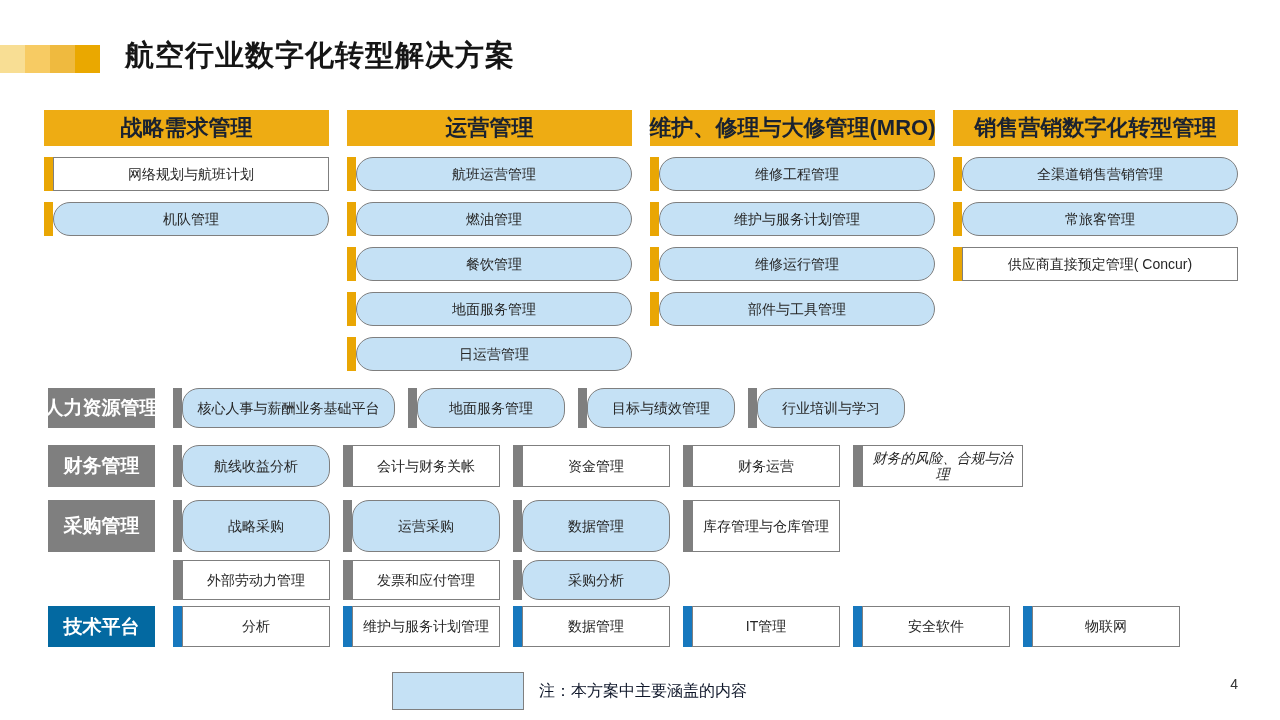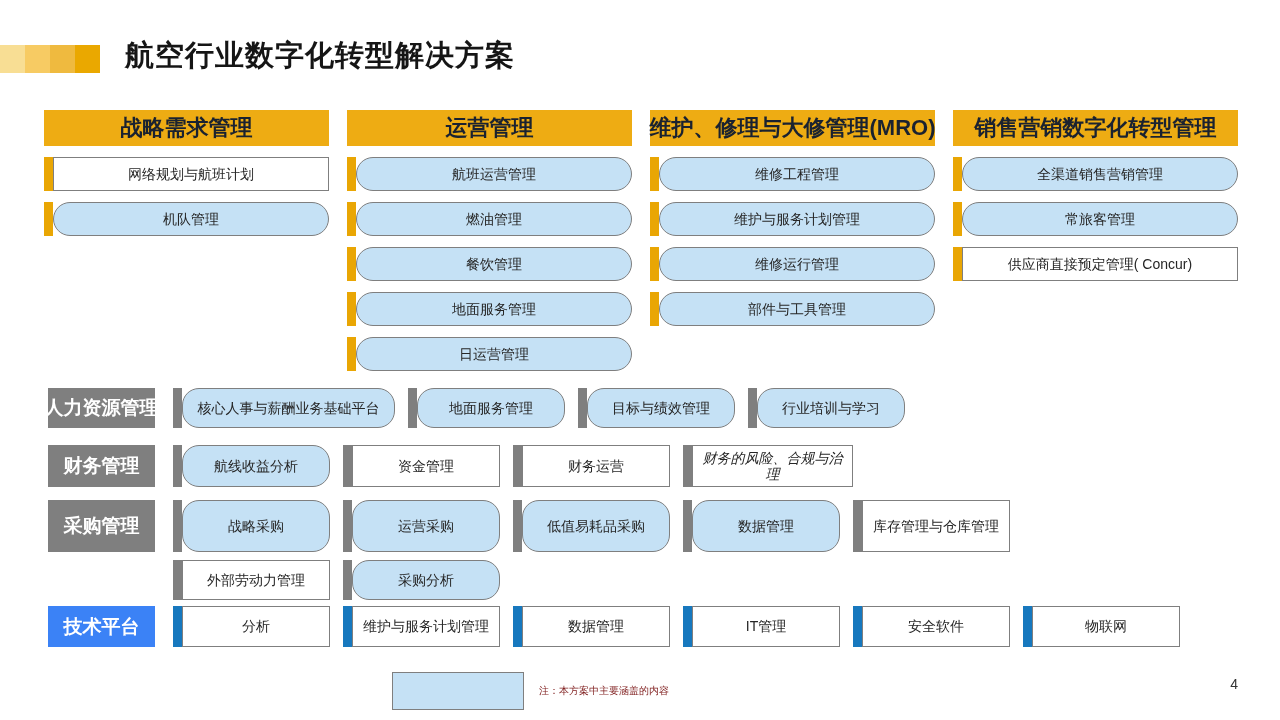--- a/index.html
+++ b/index.html
@@ -46,34 +46,34 @@
   .box-body.plain{background:#ffffff;}
 
   
   .row{position:absolute;left:48px;display:flex;gap:13px;}
   .row-label{
     width:107px;margin-right:5px;flex:0 0 107px;
     color:#ffffff;font-size:19px;font-weight:bold;
     display:flex;align-items:center;justify-content:center;white-space:nowrap;
   }
   .lbl-gray{background:#7F7F7F;}
-  .lbl-blue{background:#3b82f6;}
+  .lbl-blue{background:#0369a1;}
   .row-hr{top:388px;}   .row-hr .box,.row-hr .row-label{height:40px;}
   .row-fin{top:445px;}  .row-fin .box,.row-fin .row-label{height:42px;}
   .row-proc{top:500px;} .row-proc .box,.row-proc .row-label{height:52px;}
   .row-proc2{top:552px;left:173px;} .row-proc2 .box{height:40px;margin-top:8px;}
   .row-tech{top:606px;} .row-tech .box,.row-tech .row-label{height:41px;}
   .w-std{width:157px;flex:0 0 157px;}
   .w-lg{width:222px;flex:0 0 222px;}
   .w-xl{width:170px;flex:0 0 170px;font-style:italic;}
 
   
   .legend{position:absolute;left:392px;top:672px;display:flex;align-items:center;gap:15px;}
   .legend-swatch{width:130px;height:36px;background:#C5E1F5;border:1px solid #7F7F7F;}
-  .legend-note{font-size:10px;color:#7f1d1d;}
+  .legend-note{font-size:16px;color:#0f172a;}
   .page-number{position:absolute;right:42px;top:676px;font-size:14px;color:#333333;}
 </style>
 </head>
 <body>
 
 <div class="slide">
 
   <div class="deco">
     <span class="deco-sq d1"></span>
     <span class="deco-sq d2"></span>
@@ -179,20 +179,24 @@
   </div>
 
   <div class="row row-fin">
     <div class="row-label lbl-gray">财务管理</div>
     <div class="box w-std">
       <span class="bar acc-gray"></span>
       <span class="box-body hl">航线收益分析</span>
     </div>
     <div class="box w-std">
       <span class="bar acc-gray"></span>
+      <span class="box-body plain">会计与财务关帐</span>
+    </div>
+    <div class="box w-std">
+      <span class="bar acc-gray"></span>
       <span class="box-body plain">资金管理</span>
     </div>
     <div class="box w-std">
       <span class="bar acc-gray"></span>
       <span class="box-body plain">财务运营</span>
     </div>
     <div class="box w-xl">
       <span class="bar acc-gray"></span>
       <span class="box-body plain">财务的风险、合规与治理</span>
     </div>
@@ -203,36 +207,36 @@
     <div class="box w-std">
       <span class="bar acc-gray"></span>
       <span class="box-body hl">战略采购</span>
     </div>
     <div class="box w-std">
       <span class="bar acc-gray"></span>
       <span class="box-body hl">运营采购</span>
     </div>
     <div class="box w-std">
       <span class="bar acc-gray"></span>
-      <span class="box-body hl">低值易耗品采购</span>
-    </div>
-    <div class="box w-std">
-      <span class="bar acc-gray"></span>
       <span class="box-body hl">数据管理</span>
     </div>
     <div class="box w-std">
       <span class="bar acc-gray"></span>
       <span class="box-body plain">库存管理与仓库管理</span>
     </div>
   </div>
 
   <div class="row row-proc2">
     <div class="box w-std">
       <span class="bar acc-gray"></span>
       <span class="box-body plain">外部劳动力管理</span>
+    </div>
+    <div class="box w-std">
+      <span class="bar acc-gray"></span>
+      <span class="box-body plain">发票和应付管理</span>
     </div>
     <div class="box w-std">
       <span class="bar acc-gray"></span>
       <span class="box-body hl">采购分析</span>
     </div>
   </div>
 
   <div class="row row-tech">
     <div class="row-label lbl-blue">技术平台</div>
     <div class="box w-std">

